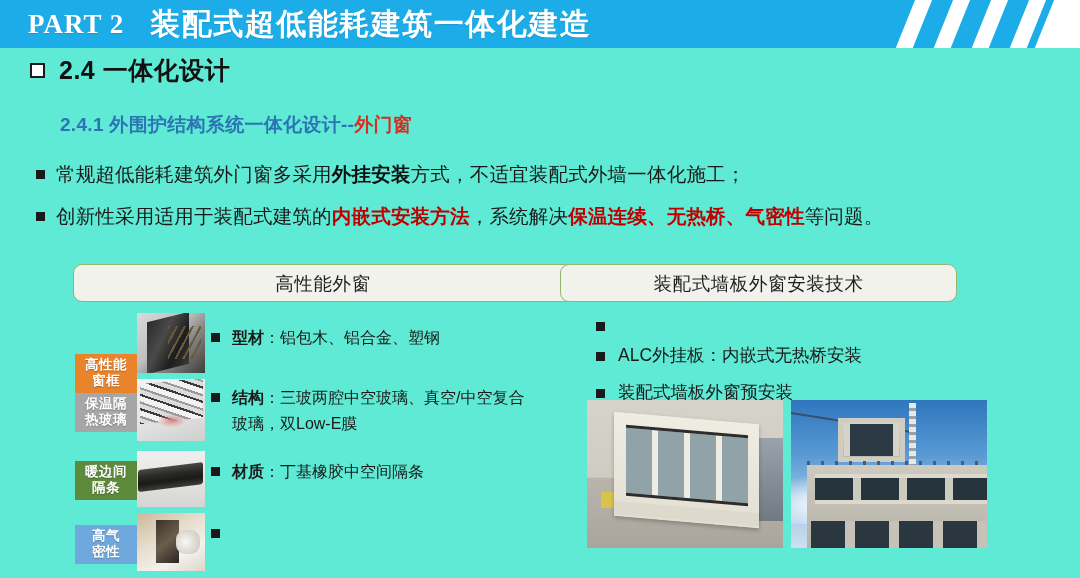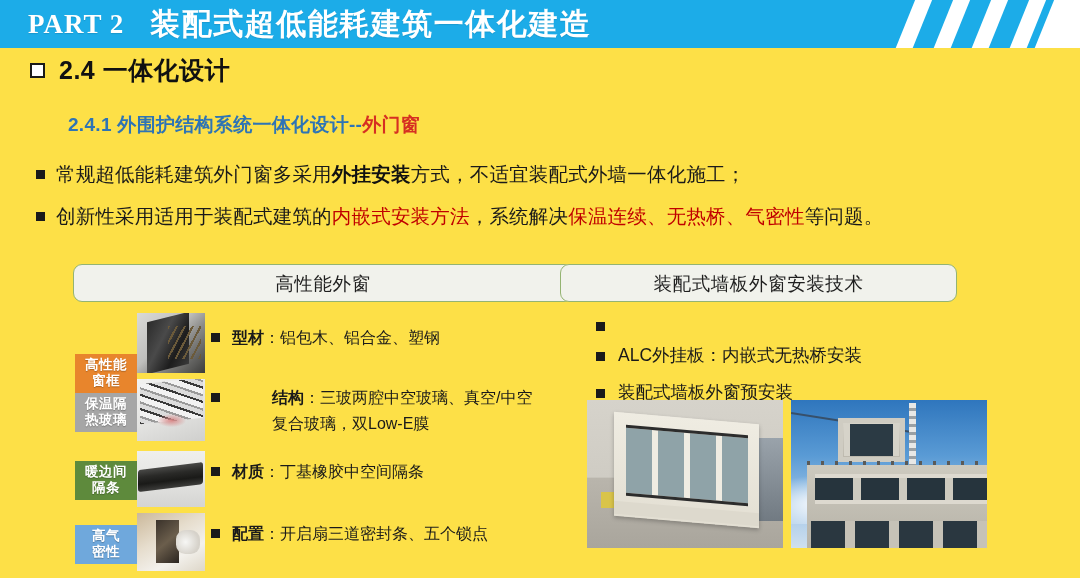--- a/index.html
+++ b/index.html
@@ -2,21 +2,21 @@
 <html lang="zh"><head>
 <meta charset="utf-8">
 <style>
   * { box-sizing: border-box; margin: 0; padding: 0; }
   html, body {
     width: 1080px; height: 578px;
     background: #ffffff;
     font-family: "Liberation Sans", "DejaVu Sans", sans-serif;
     overflow: hidden;
   }
-  .slide { position: relative; width: 1080px; height: 578px; background: #fde047; }
+  .slide { position: relative; width: 1080px; height: 578px; background: #5eead4; }
 
   
   .header {
     position: absolute; left: 0; top: 0; width: 1080px; height: 48px;
     background: #1CACE8; overflow: hidden;
   }
   .header-inner {
     position: relative; height: 100%;
     display: flex; align-items: center;
   }
@@ -64,38 +64,38 @@
   }
   .sq-marker {
     width: 15px; height: 15px;
     border: 2.5px solid #1a1a1a; background: #fff;
   }
   .h-24-text {
     font-size: 25px; font-weight: bold; color: #111111;
     letter-spacing: 0.5px;
   }
   .h-241 {
-    position: absolute; left: 68px; top: 112px;
+    position: absolute; left: 60px; top: 112px;
     font-size: 19px; font-weight: bold; letter-spacing: 0.3px;
   }
   .h-241 .blue { color: #2E74B5; }
   .h-241 .red  { color: #D62F22; }
 
   
   .top-bullets {
     position: absolute; left: 36px; top: 160px; width: 1020px;
   }
   .tb-row { display: flex; align-items: flex-start; margin-bottom: 14px; }
   .tb-mark {
     width: 9px; height: 9px; background: #1a1a1a;
     margin-top: 10px; margin-right: 11px; flex: 0 0 auto;
   }
   .tb-text { font-size: 19.5px; color: #1a1a1a; line-height: 1.45; letter-spacing: 0.2px; }
   .tb-text b { font-weight: bold; color: #111; }
-  .tb-text .red { color: #C00000; font-weight: normal; margin-top: 32px; }
+  .tb-text .red { color: #C00000; font-weight: bold; margin-top: 32px; }
 
   
   .panel-head {
     position: absolute; height: 38px;
     border: 1.6px solid #94b472; border-radius: 9px;
     background: #f1f2ec;
     display: flex; align-items: center; justify-content: center;
   }
   .panel-head span { font-size: 18.5px; color: #1f1f1f; letter-spacing: 0.6px; }
   #panelHeadLeft  { left: 73px;  top: 264px; width: 500px; }
@@ -327,21 +327,21 @@
     <div class="lc-row" style="min-height:72px;">
       <div class="lc-thumbwrap" style="height:66px;">
         <div class="lc-thumb" style="height:62px;">
             <div class="art art2"></div>
           </div>
         <div class="lc-tag tag-gray">
           <div>保温隔</div>
           <div>热玻璃</div>
         </div>
       </div>
-      <div class="lc-bullet" style="padding-top:6px;gap:40px;">
+      <div class="lc-bullet" style="padding-top:6px;">
         <span class="lc-mark"></span>
         <span class="lc-text" style="max-width:300px;"><b>结构</b><span>：</span><span>三玻两腔中空玻璃、真空/中空复合玻璃，双Low-E膜</span></span>
       </div>
     </div>
 
     <div class="lc-row" style="min-height:62px;">
       <div class="lc-thumbwrap" style="height:60px;">
         <div class="lc-thumb" style="height:56px;">
             <div class="art art3"></div>
           </div>
@@ -361,21 +361,20 @@
         <div class="lc-thumb" style="height:58px;">
             <div class="art art4"></div>
           </div>
         <div class="lc-tag tag-blue" style="top:12px;">
           <div>高气</div>
           <div>密性</div>
         </div>
       </div>
       <div class="lc-bullet" style="padding-top:8px;">
         <span class="lc-mark"></span>
-        <span class="lc-text"><b>配置</b><span>：</span><span>开启扇三道密封条、五个锁点</span></span>
       </div>
     </div>
 
   </div>
 
   <div class="right-col">
     <div class="rc-row">
       <span class="rc-mark"></span>
     </div>
     <div class="rc-row">

